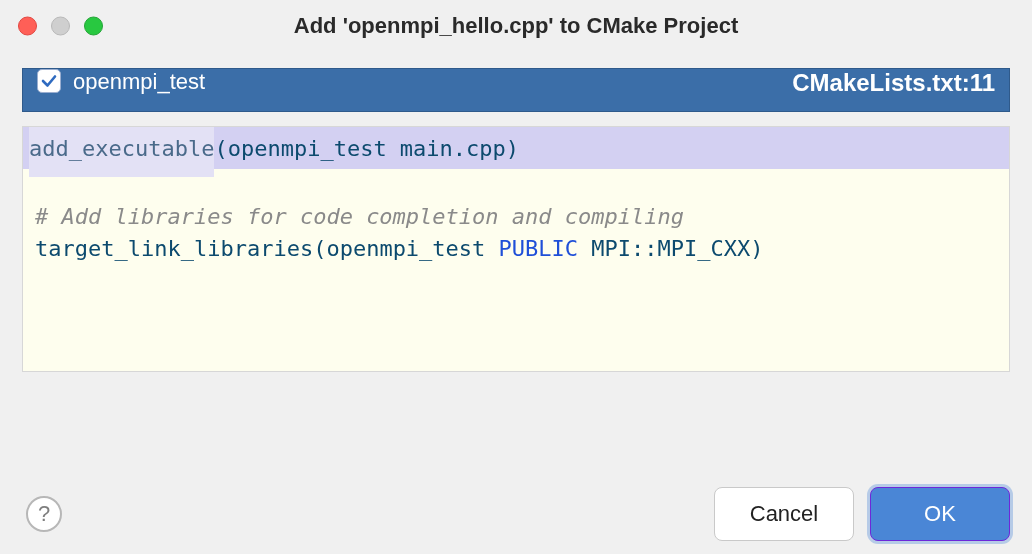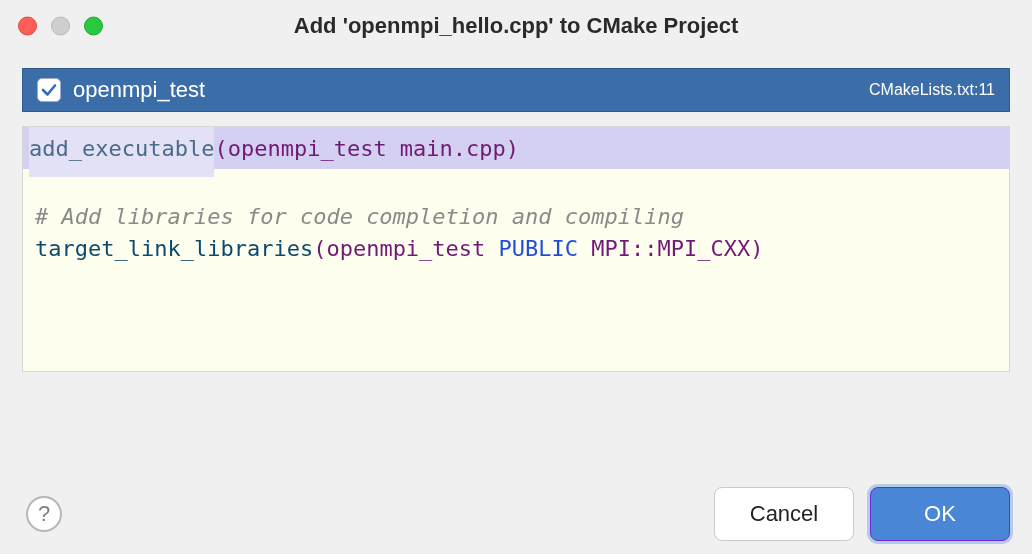--- a/index.html
+++ b/index.html
@@ -49,37 +49,36 @@
   .prompt-label {
     font-size: 23px;
     font-weight: 400;
     margin-bottom: 16px;
   }
   .target-row {
     background: #3b6ea8;
     border: 1px solid #2f5a8b;
     height: 44px;
     display: flex;
-    align-items: center;
     padding: 0 14px;
     color: #fff;
     font-size: 22px;
   }
   .checkbox {
     width: 24px; height: 24px;
     border-radius: 5px;
     background: #fff;
     display: inline-flex;
     align-items: center; justify-content: center;
     margin-right: 12px;
     border: 1px solid #9aaed0;
   }
   .checkbox svg { width: 18px; height: 18px; }
   .target-name { flex: 1; font-weight: 400; }
-  .target-loc { font-size: 16px; font-weight: 400; }
+  .target-loc { font-size: 24px; font-weight: 700; }
   .code-panel {
     margin-top: 14px;
     border: 1px solid #d7d7d7;
     background: #fefeee;
     height: 246px;
     font-family: "SF Mono", Menlo, Consolas, monospace;
     font-size: 22px;
     line-height: 1.45;
     overflow: hidden;
   }
@@ -91,21 +90,21 @@
     background: #d3d0f2;
     display: block;
     padding: 6px 6px 4px 6px;
   }
   .tok-fn-highlight {
     background: #e3e1f5;
     color: #4a6a8a;
     padding: 16px 0;
   }
   .tok-fn { color: #0c4a6e; }
-  .tok-plain { color: #701a75; }
+  .tok-plain { color: #0c4a6e; }
   .tok-comment { color: #8a8a8a; font-style: italic; }
   .tok-keyword { color: #1f4fd8; margin-top: 37px; }
   .code-body { padding: 32px 6px 6px 6px; }
   .footer {
     height: 80px;
     display: flex;
     align-items: center;
     padding: 0 22px 0 26px;
   }
   .help-btn {

